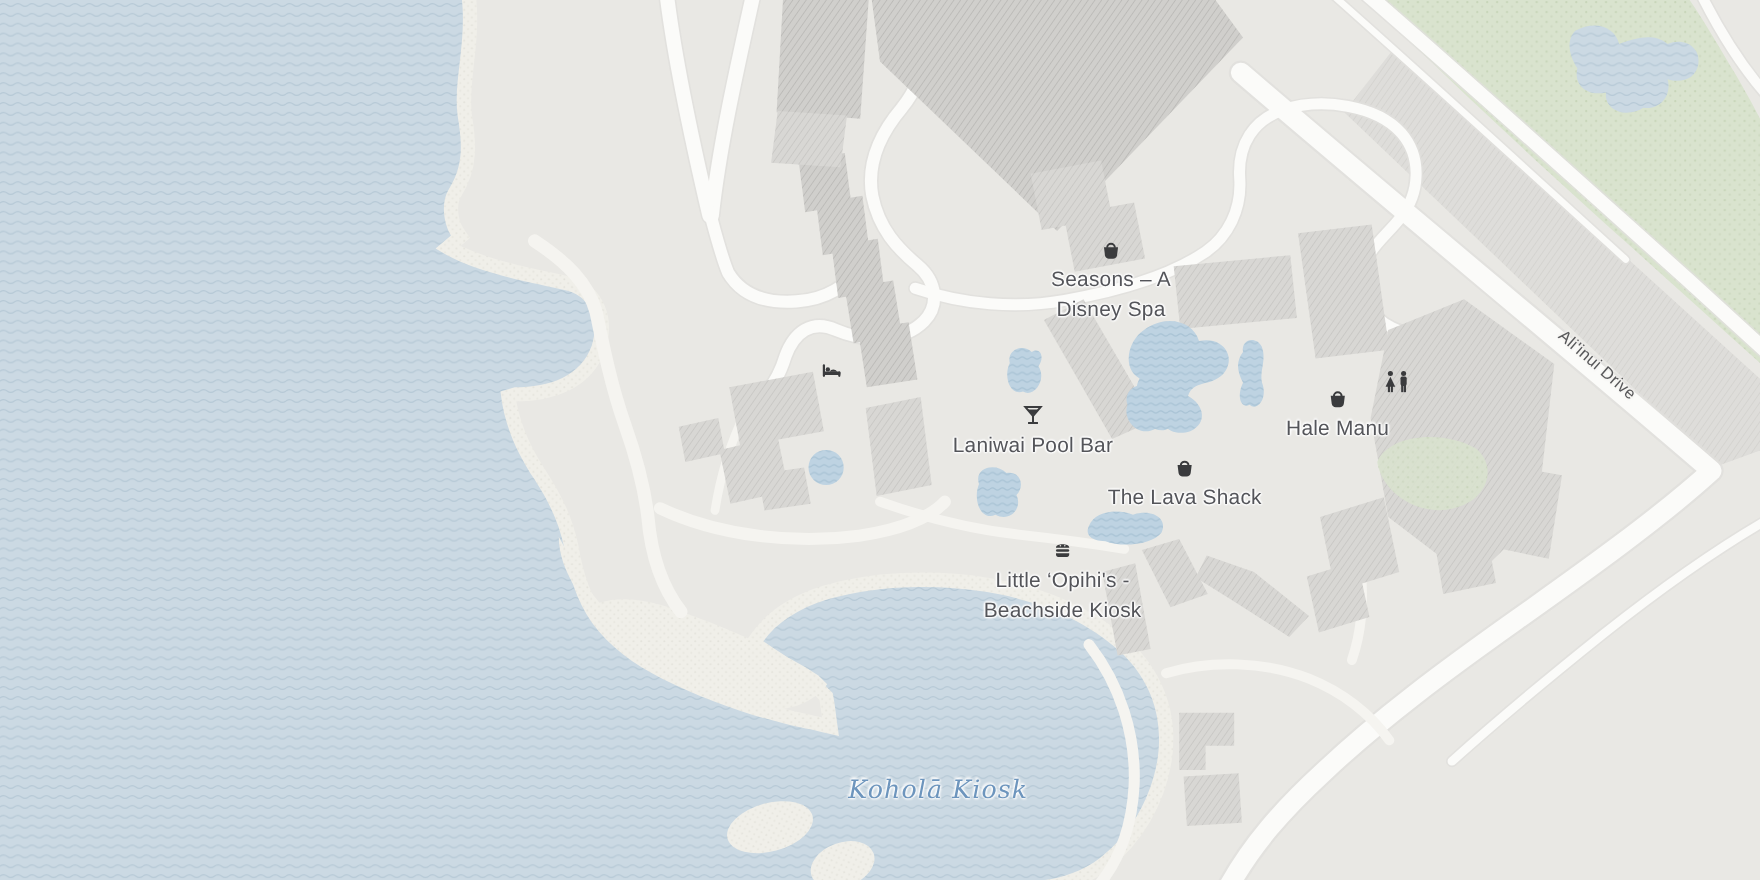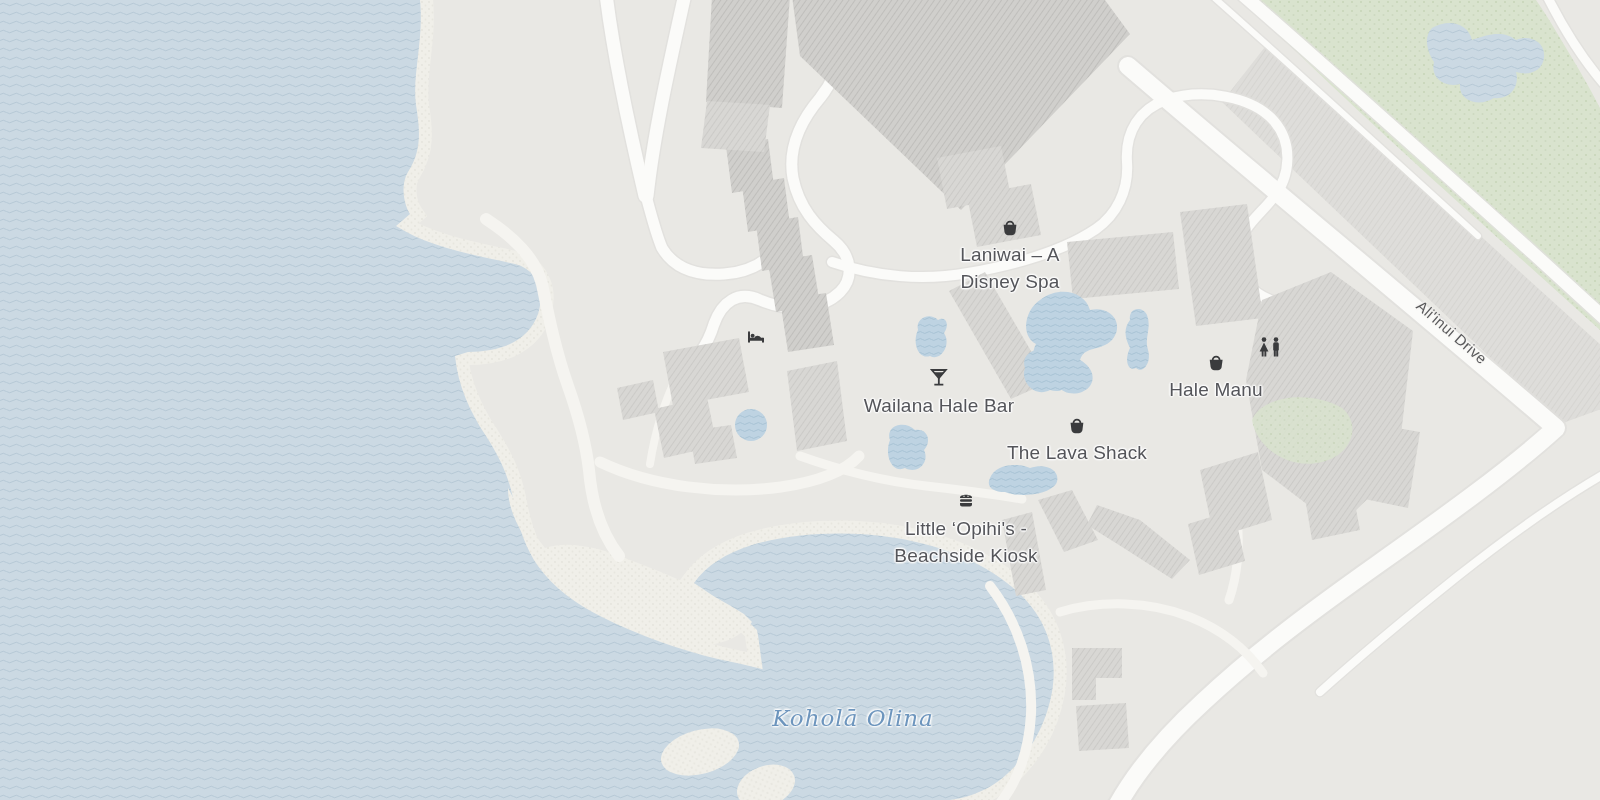--- a/index.html
+++ b/index.html
@@ -194,33 +194,33 @@
       <rect x="18" y="12.8" width="2" height="4.9" rx="1"></rect>
     </g>
   </svg>
 </div>
 
 <div class="poi w150" style="left:1010px;top:216px">
   <svg class="icn" width="22" height="22" viewBox="0 0 24 24">
     <path d="M8.2 10 a3.8 3.8 0 0 1 7.6 0" fill="none" stroke="#3a3b3d" stroke-width="2"></path>
     <path d="M5,9.5 H19 L18,17.5 C17.7,19.6 16,21 14,21 H10 C8,21 6.3,19.6 6,17.5 Z" fill="#3a3b3d"></path>
   </svg>
-  <div class="poi-name">Laniwai – A Disney Spa</div>
+  <div class="poi-name">Seasons – A Disney Spa</div>
 </div>
 
 <div class="poi one-line" style="left:939px;top:365px">
   <svg class="icn" width="24" height="24" viewBox="0 0 24 24">
     <g stroke="#3a3b3d" stroke-width="1.8" fill="none">
       <path d="M5,5 H19 L12,13.2 Z"></path>
       <path d="M12,13 V19.2"></path>
       <path d="M7.5,19.6 H16.5"></path>
     </g>
     <path d="M7.2,7.2 H16.8 L12,12.4 Z" fill="#3a3b3d"></path>
   </svg>
-  <div class="poi-name">Wailana Hale Bar</div>
+  <div class="poi-name">Laniwai Pool Bar</div>
 </div>
 
 <div class="poi one-line" style="left:1077px;top:414px">
   <svg class="icn" width="22" height="22" viewBox="0 0 24 24">
     <path d="M8.2 10 a3.8 3.8 0 0 1 7.6 0" fill="none" stroke="#3a3b3d" stroke-width="2"></path>
     <path d="M5,9.5 H19 L18,17.5 C17.7,19.6 16,21 14,21 H10 C8,21 6.3,19.6 6,17.5 Z" fill="#3a3b3d"></path>
   </svg>
   <div class="poi-name">The Lava Shack</div>
 </div>
 
@@ -255,17 +255,17 @@
       <path d="M6,15 H18 V16.4 C18,17.5 17.1,18.4 16,18.4 H8 C6.9,18.4 6,17.5 6,16.4 Z"></path>
     </g>
     <g fill="#e9e8e4">
       <circle cx="10" cy="8.2" r="0.7"></circle>
           <circle cx="14" cy="8.2" r="0.7"></circle>
     </g>
   </svg>
   <div class="poi-name">Little ‘Opihi's - Beachside Kiosk</div>
 </div>
 
-<div class="water-label" style="left:853px;top:705px">Koholā Olina</div>
+<div class="water-label" style="left:853px;top:705px">Koholā Kiosk</div>
 
 <div class="road-label" style="left:1452px;top:332px">Ali'inui Drive</div>
 
 </div>
 
 </body></html>

